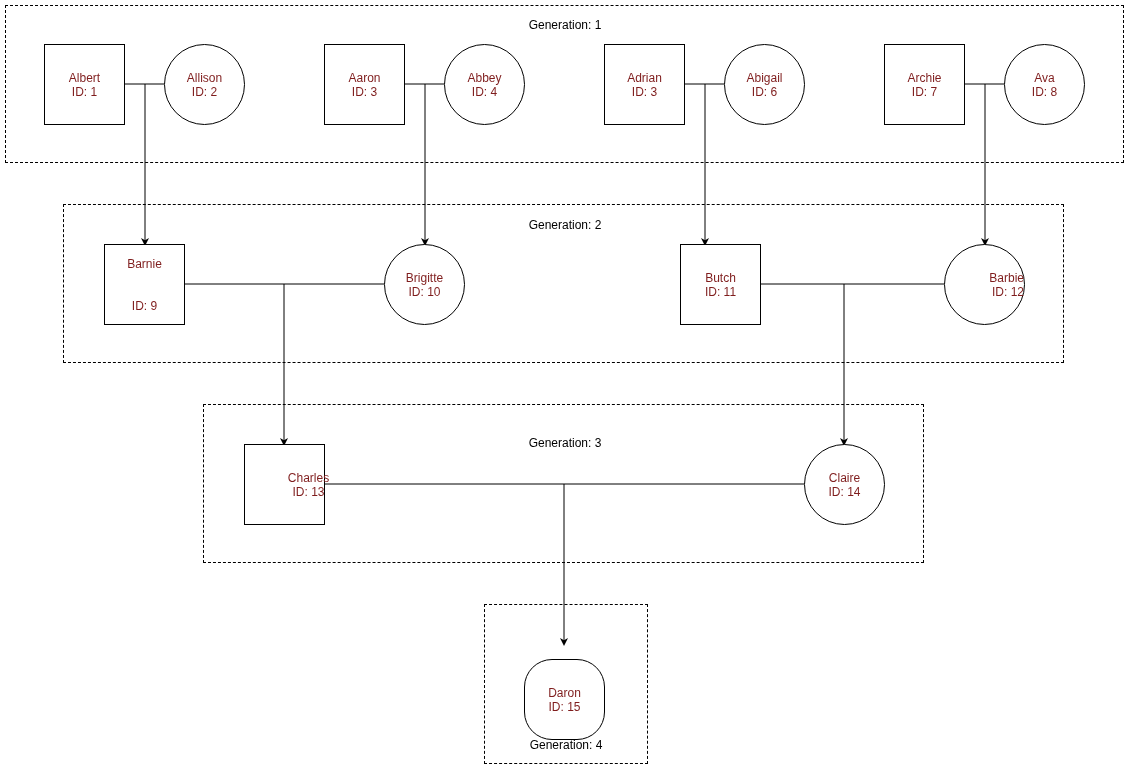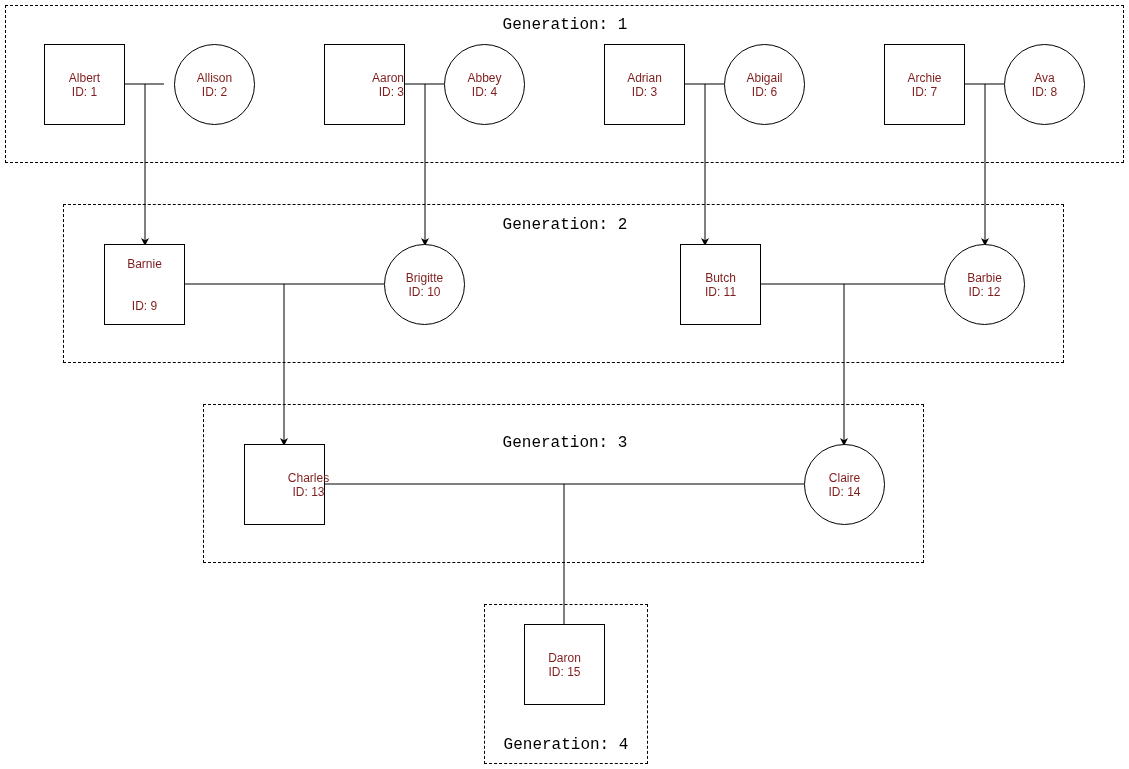--- a/index.html
+++ b/index.html
@@ -28,27 +28,26 @@
     pointer-events: none;
   }
   .gen-group {
     position: absolute;
     border: 1px dashed #000000;
     box-sizing: border-box;
     background: transparent;
   }
   .gen-label {
     position: absolute;
-    font-size: 16px;
+    font-size: 12px;
     line-height: 14px;
     color: #000000;
     white-space: nowrap;
     text-align: center;
     transform: translate(-50%, -50%);
-    font-family: Liberation Mono, monospace;
   }
   .node {
     position: absolute;
     box-sizing: border-box;
     border: 1px solid #000000;
     background: #ffffff;
     display: flex;
     flex-direction: column;
     align-items: center;
     justify-content: center;
@@ -106,25 +105,25 @@
         <line x1="844" y1="284" x2="844" y2="442" stroke="#000000" stroke-width="1" marker-end="url(#arrow)"></line>
         <line x1="564" y1="484" x2="564" y2="642" stroke="#000000" stroke-width="1" marker-end="url(#arrow)"></line>
       </g>
   </svg>
 
   <div id="node-layer">
       <div class="node" style="left: 44px; top: 44px;">
         <div class="name">Albert</div>
         <div class="idline">ID: 1</div>
       </div>
-      <div class="node circle" style="left: 174px; top: 44px;">
+      <div class="node circle" style="left: 164px; top: 44px;">
         <div class="name">Allison</div>
         <div class="idline">ID: 2</div>
       </div>
-      <div class="node" style="left: 324px; top: 44px; align-items: flex-end;">
+      <div class="node" style="left: 324px; top: 44px;">
         <div class="name">Aaron</div>
         <div class="idline">ID: 3</div>
       </div>
       <div class="node circle" style="left: 444px; top: 44px;">
         <div class="name">Abbey</div>
         <div class="idline">ID: 4</div>
       </div>
       <div class="node" style="left: 604px; top: 44px;">
         <div class="name">Adrian</div>
         <div class="idline">ID: 3</div>
@@ -146,31 +145,31 @@
         <div class="idline">ID: 9</div>
       </div>
       <div class="node circle" style="left: 384px; top: 244px;">
         <div class="name">Brigitte</div>
         <div class="idline">ID: 10</div>
       </div>
       <div class="node" style="left: 680px; top: 244px;">
         <div class="name">Butch</div>
         <div class="idline">ID: 11</div>
       </div>
-      <div class="node circle" style="left: 944px; top: 244px;">
+      <div class="node circle" style="left: 944px; top: 244px; align-items: flex-end;">
         <div class="name">Barbie</div>
         <div class="idline">ID: 12</div>
       </div>
       <div class="node" style="left: 244px; top: 444px; padding-left: 48px;">
         <div class="name">Charles</div>
         <div class="idline">ID: 13</div>
       </div>
       <div class="node circle" style="left: 804px; top: 444px;">
         <div class="name">Claire</div>
         <div class="idline">ID: 14</div>
       </div>
-      <div class="node" style="left: 524px; top: 624px;">
+      <div class="node" style="left: 524px; top: 659px; border-radius: 28px;">
         <div class="name">Daron</div>
         <div class="idline">ID: 15</div>
       </div>
     </div>
 
 </div>
 
 </body></html>

